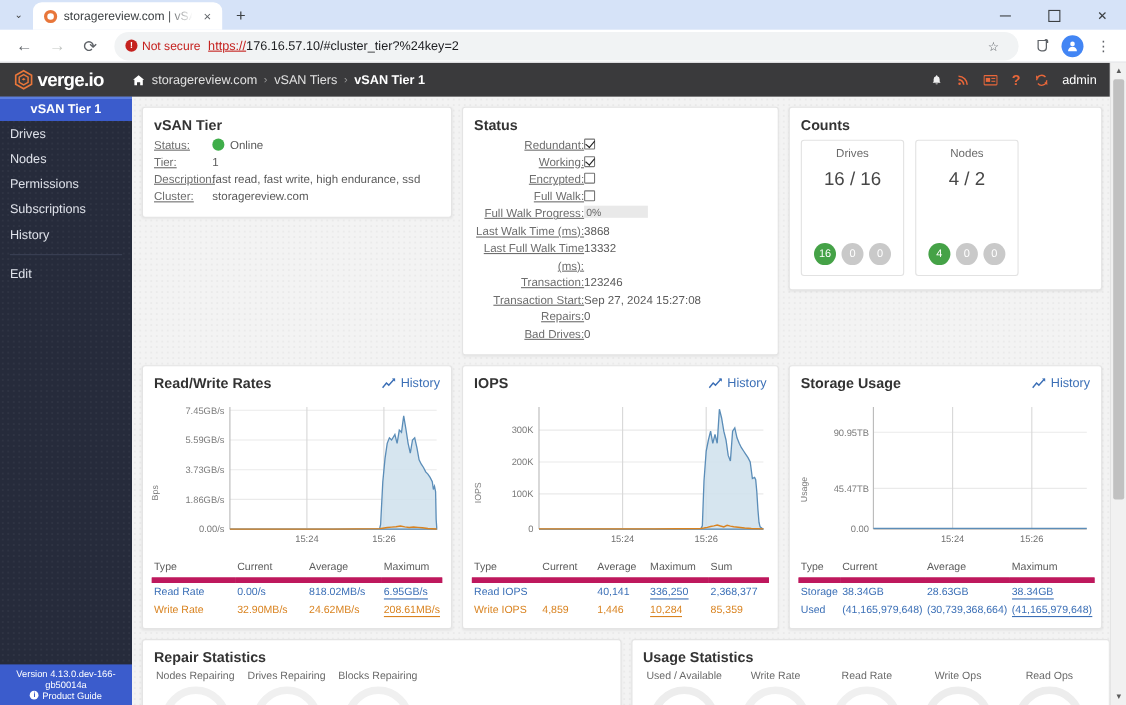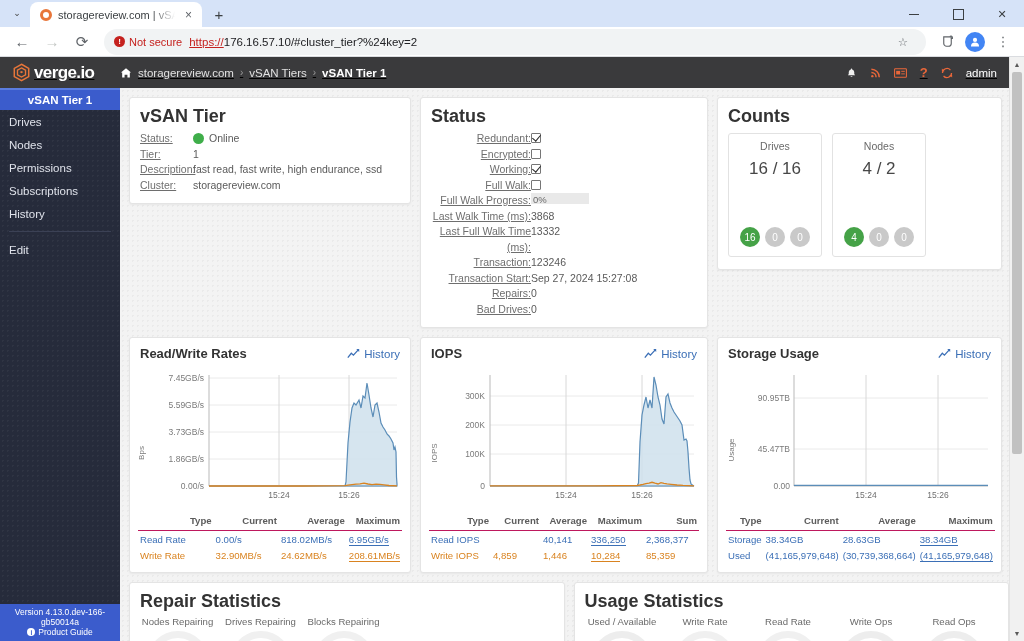--- a/index.html
+++ b/index.html
@@ -72,21 +72,21 @@
   .avatar-btn { width:20px;height:20px;border-radius:50%;background:#4285f4;
     display:flex;align-items:center;justify-content:center;color:#fff;font-size:11px; }
   .kebab { letter-spacing:0; line-height:4px; font-size:13px; color:#5f6368; }
 
   
   .viewport { flex: 1 1 auto; display: flex; position: relative; background:#f3f3f3; overflow:hidden;}
   .app { flex: 1 1 auto; display: flex; flex-direction: column; width: 1009px; }
 
   .topbar {
     height: 31px; background: #3a3a3c; display: flex; align-items: center;
-    flex: 0 0 auto; padding-left: 8px; text-decoration: underline;
+    flex: 0 0 auto; padding-left: 8px;
   }
   .logo { display:flex; align-items:center; gap:3px; width: 112px; padding-left: 4px;}
   .logo-mark { width: 19px; height: 19px; position: relative; }
   .logo-text { color:#fff; font-weight: bold; font-size: 17px; letter-spacing:-0.6px; }
   .breadcrumb { display:flex; align-items:center; gap:6px; color:#e8e8e8; font-size: 11.5px; }
   .home-icon { color:#fff; font-size: 12px; }
   .bc-sep { color: #9a9a9a; font-size: 10px; }
   .bc-link { color:#e1e1e1; }
   .bc-current { color:#fff; font-weight: bold; }
   .topbar-right { margin-left:auto; display:flex; align-items:center; gap:13px; padding-right:12px;}
@@ -124,21 +124,21 @@
     flex: 1 1 auto; background: #f3f3f3; padding: 9px 0 0 9px; min-width:0;
     background-image: radial-gradient(rgba(0,0,0,.035) 1px, transparent 1px);
     background-size: 5px 5px;
     overflow: hidden;
   }
 
   .card {
     background:#fff; border:1px solid #e4e4e4; border-radius: 3px;
     box-shadow: 0 1px 2px rgba(0,0,0,.05);
   }
-  .card-title { font-size: 18px; color:#333; font-weight: bold; padding: 8px 10px 4px; }
+  .card-title { font-size: 13px; color:#333; font-weight: bold; padding: 8px 10px 4px; }
 
   .row1 { display:flex; gap: 9px; align-items: flex-start; }
   .c-vsan { width: 282px; }
   .c-status { width: 288px; }
   .c-counts { width: 285px; }
 
   .kv { display:flex; font-size: 10.5px; line-height: 15.5px; padding: 0 10px; }
   .kv .k { color:#6e6e6e; flex: 0 0 auto; text-decoration: underline; }
   .kv .v { color:#5a5a5a; }
   .vsan-k { width: 53px; }
@@ -171,22 +171,22 @@
   .c-chart.wide { width: 285px; }
   .chart-head { display:flex; align-items:center; padding: 8px 10px 2px; }
   .chart-head .t { font-size: 13px; color:#333; font-weight:bold; }
   .hist { margin-left:auto; display:flex; align-items:center; gap:4px; color:#3b6fb6;
     font-size:11.5px; }
   .hist .hicon { color:#3b6fb6; display:flex; }
   .plot { padding: 4px 8px 0 4px; }
   .stats-table { padding: 4px 8px 9px 8px; }
   .stats-table table { border-collapse: collapse; width: 100%; font-size: 9.6px; }
   .stats-table th {
-    font-weight: bold; color:#5c5c5c; text-align:right; padding: 2px 2px 4px 2px;
-    border-bottom: 1px solid #be185d;
+    font-weight: normal; color:#5c5c5c; text-align:left; padding: 2px 2px 4px 2px;
+    border-bottom: 5px solid #be185d;
   }
   .stats-table td { padding: 2.5px 2px; white-space: nowrap; }
   .t-read { color: #3b6fb6; }
   .t-write { color: #d98320; }
   .udl { border-bottom: 1px solid currentColor; }
 
   .row3 { display:flex; gap: 9px; margin-top: 9px; align-items: flex-start; }
   .c-repair { width: 441px; }
   .c-usage { width: 441px; }
   .gauges { display:flex; padding: 0 10px 6px; gap: 8px; }
@@ -367,26 +367,26 @@
             </div>
 
             <div class="card c-status">
               <div class="card-title">Status</div>
               <div style="padding-bottom:10px">
                 <div class="kv">
                   <span class="k status-k">Redundant:</span>
                   <span class="v"><span class="cbox on"></span></span>
                 </div>
                 <div class="kv">
+                  <span class="k status-k">Working:</span>
+                  <span class="v"><span class="cbox on"></span></span>
+                </div>
+                <div class="kv">
                   <span class="k status-k">Encrypted:</span>
                   <span class="v"><span class="cbox"></span></span>
-                </div>
-                <div class="kv">
-                  <span class="k status-k">Working:</span>
-                  <span class="v"><span class="cbox on"></span></span>
                 </div>
                 <div class="kv">
                   <span class="k status-k">Full Walk:</span>
                   <span class="v"><span class="cbox"></span></span>
                 </div>
                 <div class="kv">
                   <span class="k status-k">Full Walk Progress:</span>
                   <span class="v"><span class="progbar"><span>0%</span></span></span>
                 </div>
                 <div class="kv">

